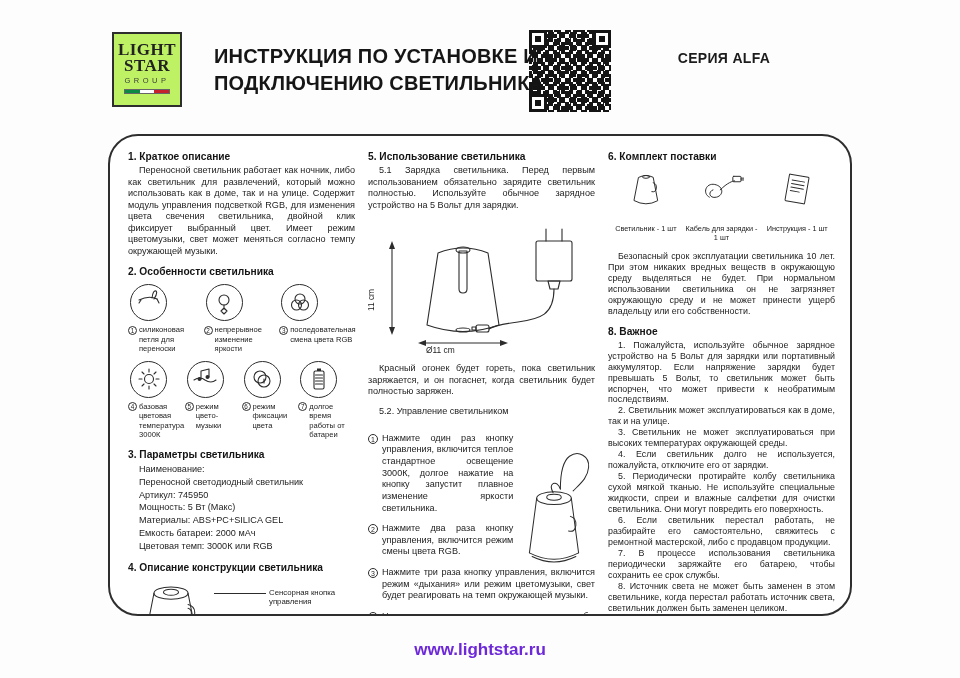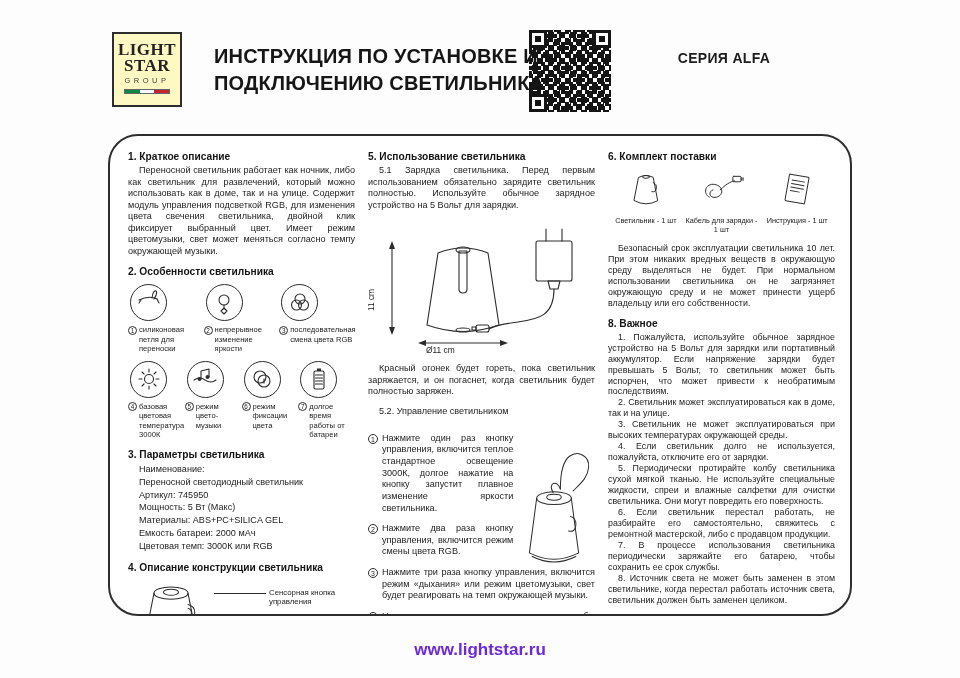--- a/index.html
+++ b/index.html
@@ -1,21 +1,21 @@
 <!DOCTYPE html>
 <html><head>
 <meta charset="utf-8">
 <style>
   * { box-sizing: border-box; margin: 0; padding: 0; }
   html,body { width:960px; height:678px; background:#fdfdfd; color:#1c1c1c;
               font-family:"Liberation Sans", sans-serif; position:relative; overflow:hidden; }
 
   
   .logo-box{ position:absolute; left:112px; top:32px; width:70px; height:75px;
-             border:2px solid #2e2e2e; text-align:center; padding-top:8px; background:#fef9c3; }
+             border:2px solid #2e2e2e; text-align:center; padding-top:8px; background:#bef264; }
   .logo-l1,.logo-l2{ font-family:"Liberation Serif", serif; font-weight:700; font-size:17px;
                      line-height:.92; letter-spacing:.5px; color:#222; }
   .logo-group{ font-size:7.5px; letter-spacing:3.5px; margin-top:3px; color:#3c3c3c; }
   .logo-flag{ width:46px; height:5px; margin:4px auto 0; display:flex; border:1px solid #666; }
   .flag-seg{ flex:1; }
 
   .doc-title{ position:absolute; left:214px; top:43px; font-size:20px; font-weight:700;
               line-height:1.35; letter-spacing:.2px; color:#161616; }
 
   .qr{ position:absolute; left:529px; top:30px; width:82px; height:82px; background:
@@ -72,21 +72,21 @@
   .step{ display:flex; gap:4px; margin-bottom:9px; font-size:9.1px; }
   .step .badge2{ flex:0 0 auto; width:10px; height:10px; border:1px solid #2c2c2c; border-radius:50%;
                  font-size:7px; line-height:9px; text-align:center; margin-top:1px; }
   .step .txt{ text-align:justify; line-height:1.28; }
   .step-narrow{ width:64%; }
   .hand-ill{ position:absolute; right:0; top:16px; }
 
   
   .kit{ display:flex; margin-top:8px; margin-bottom:2px; }
   .kit-item{ flex:1; display:flex; flex-direction:column; align-items:center; }
-  .kit-label{ font-size:7.3px; margin-top:8px; text-align:center; }
+  .kit-label{ font-size:7.3px; margin-top:16px; text-align:center; }
 
   
   .c3 .body-p{ font-size:8.9px; line-height:1.23; text-indent:10px; }
   .note{ font-size:8.9px; line-height:1.23; text-align:justify; text-indent:10px; }
 
   .footer{ position:absolute; left:0; right:0; top:640px; text-align:center;
            font-size:17px; font-weight:700; color:#6d28d9; }
 
   svg{ display:block; }
   .ink-thin{ stroke:#2c2c2c; fill:none; stroke-width:1.1; stroke-linecap:round; stroke-linejoin:round; }

